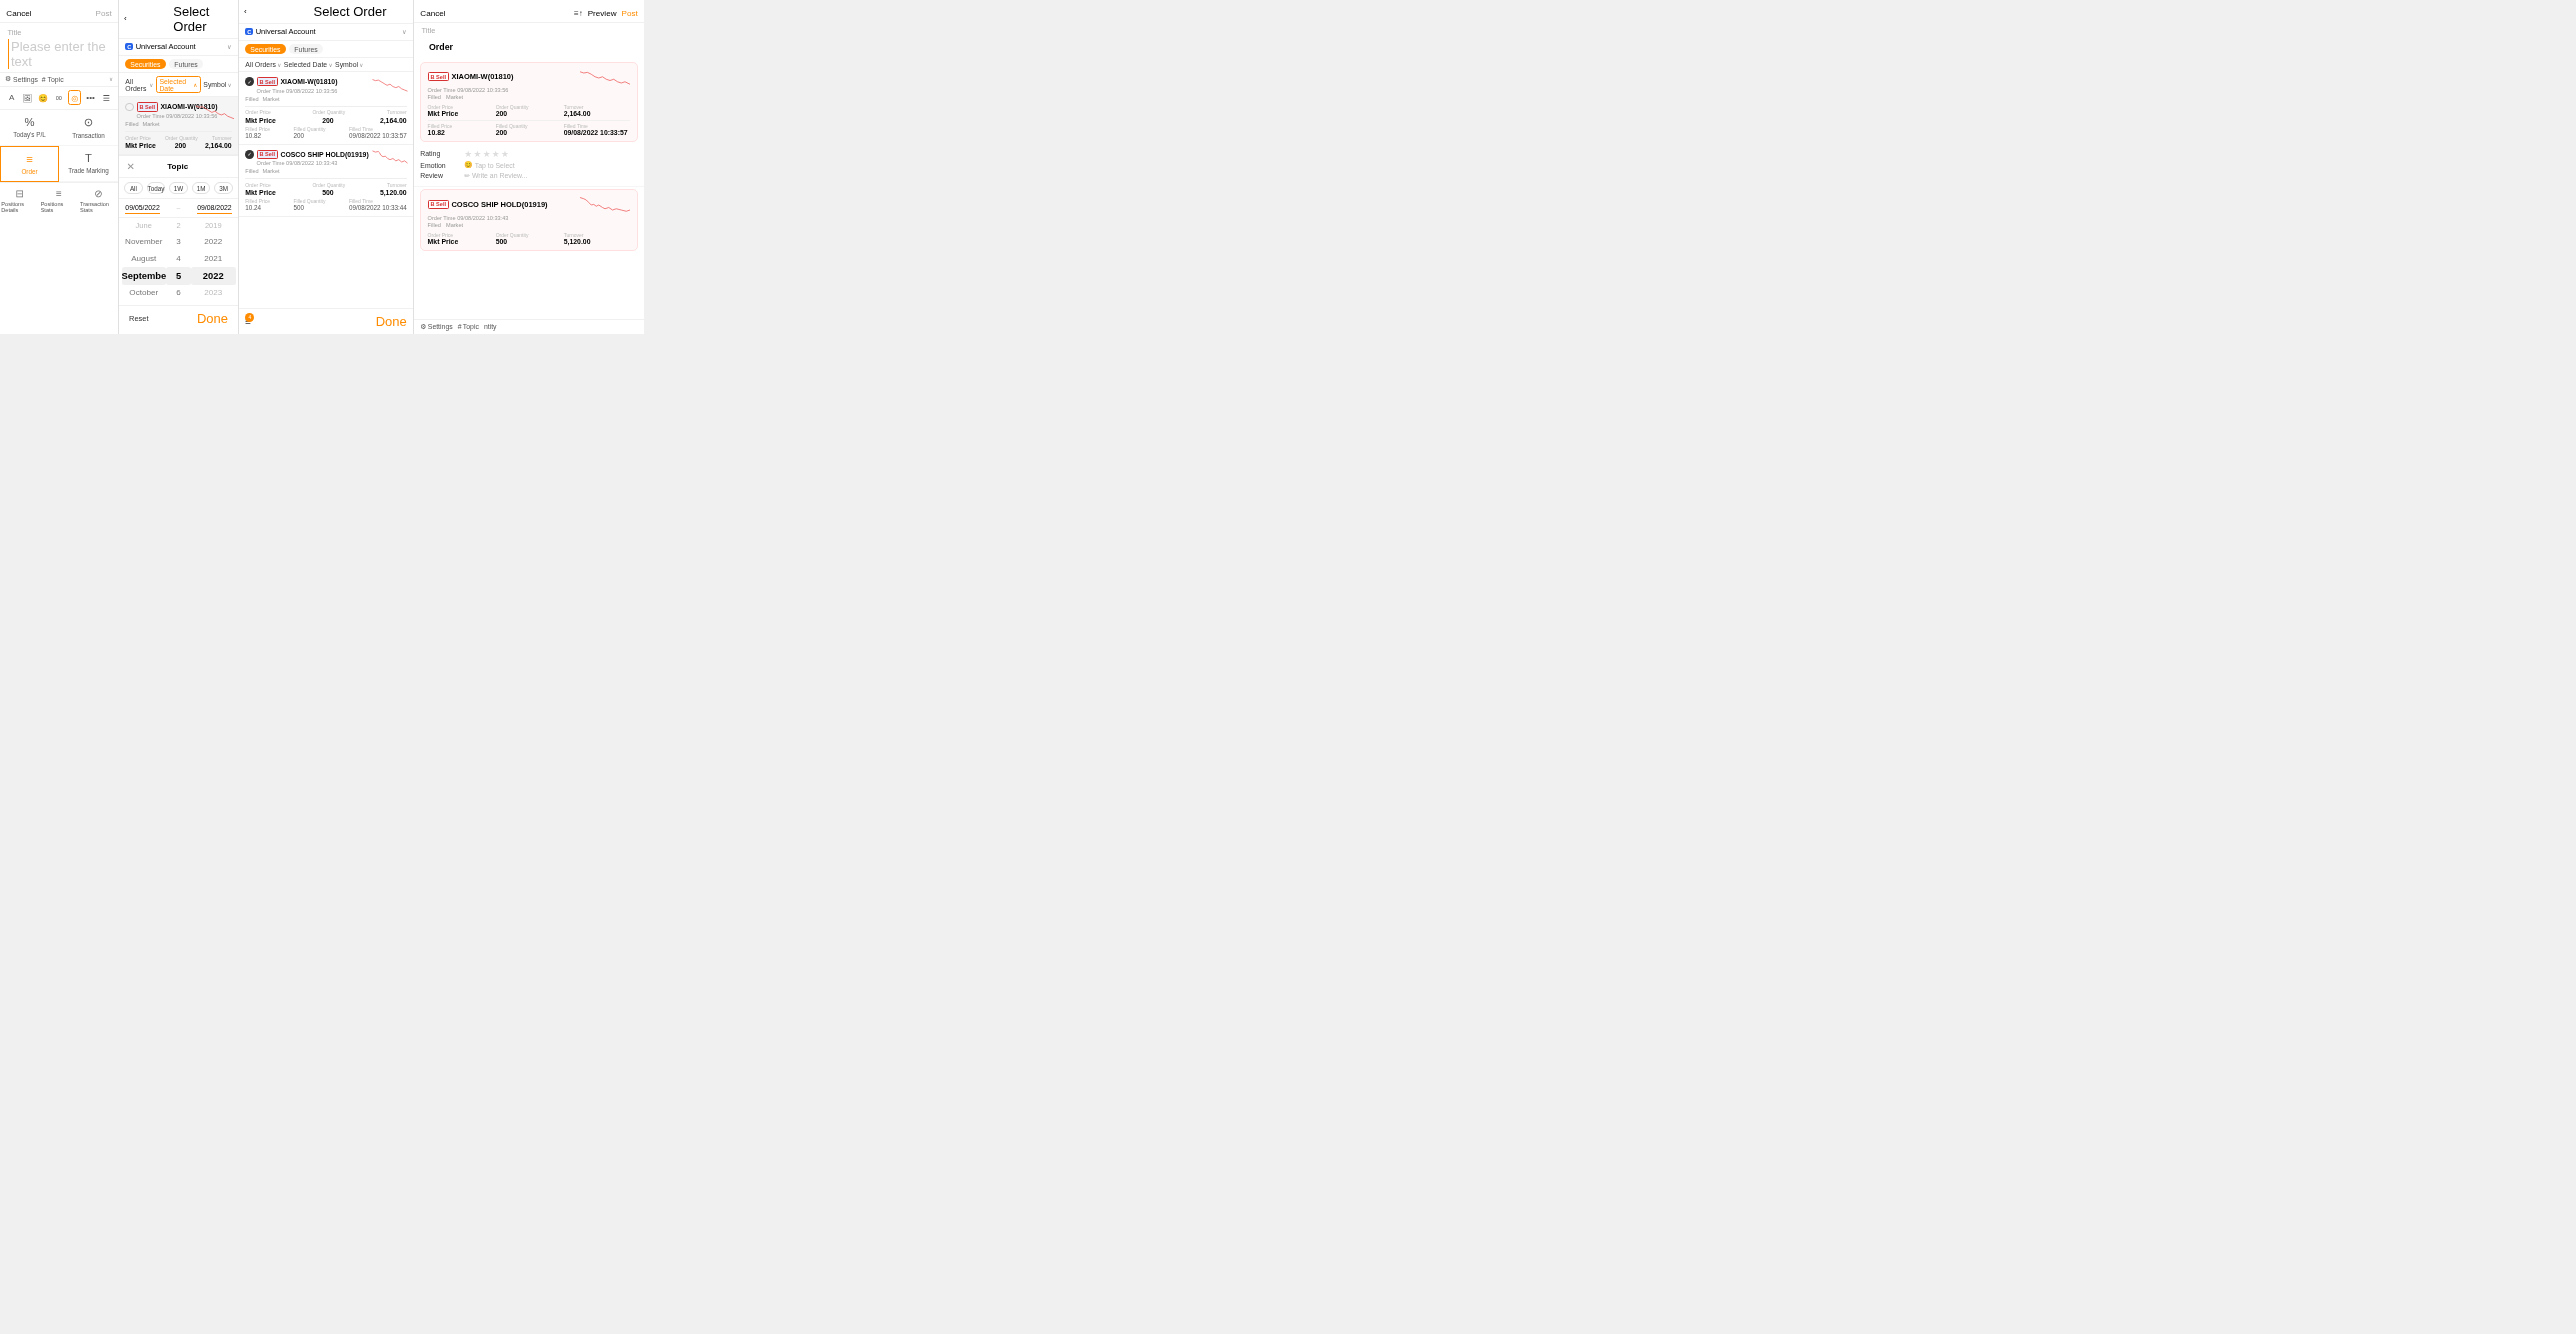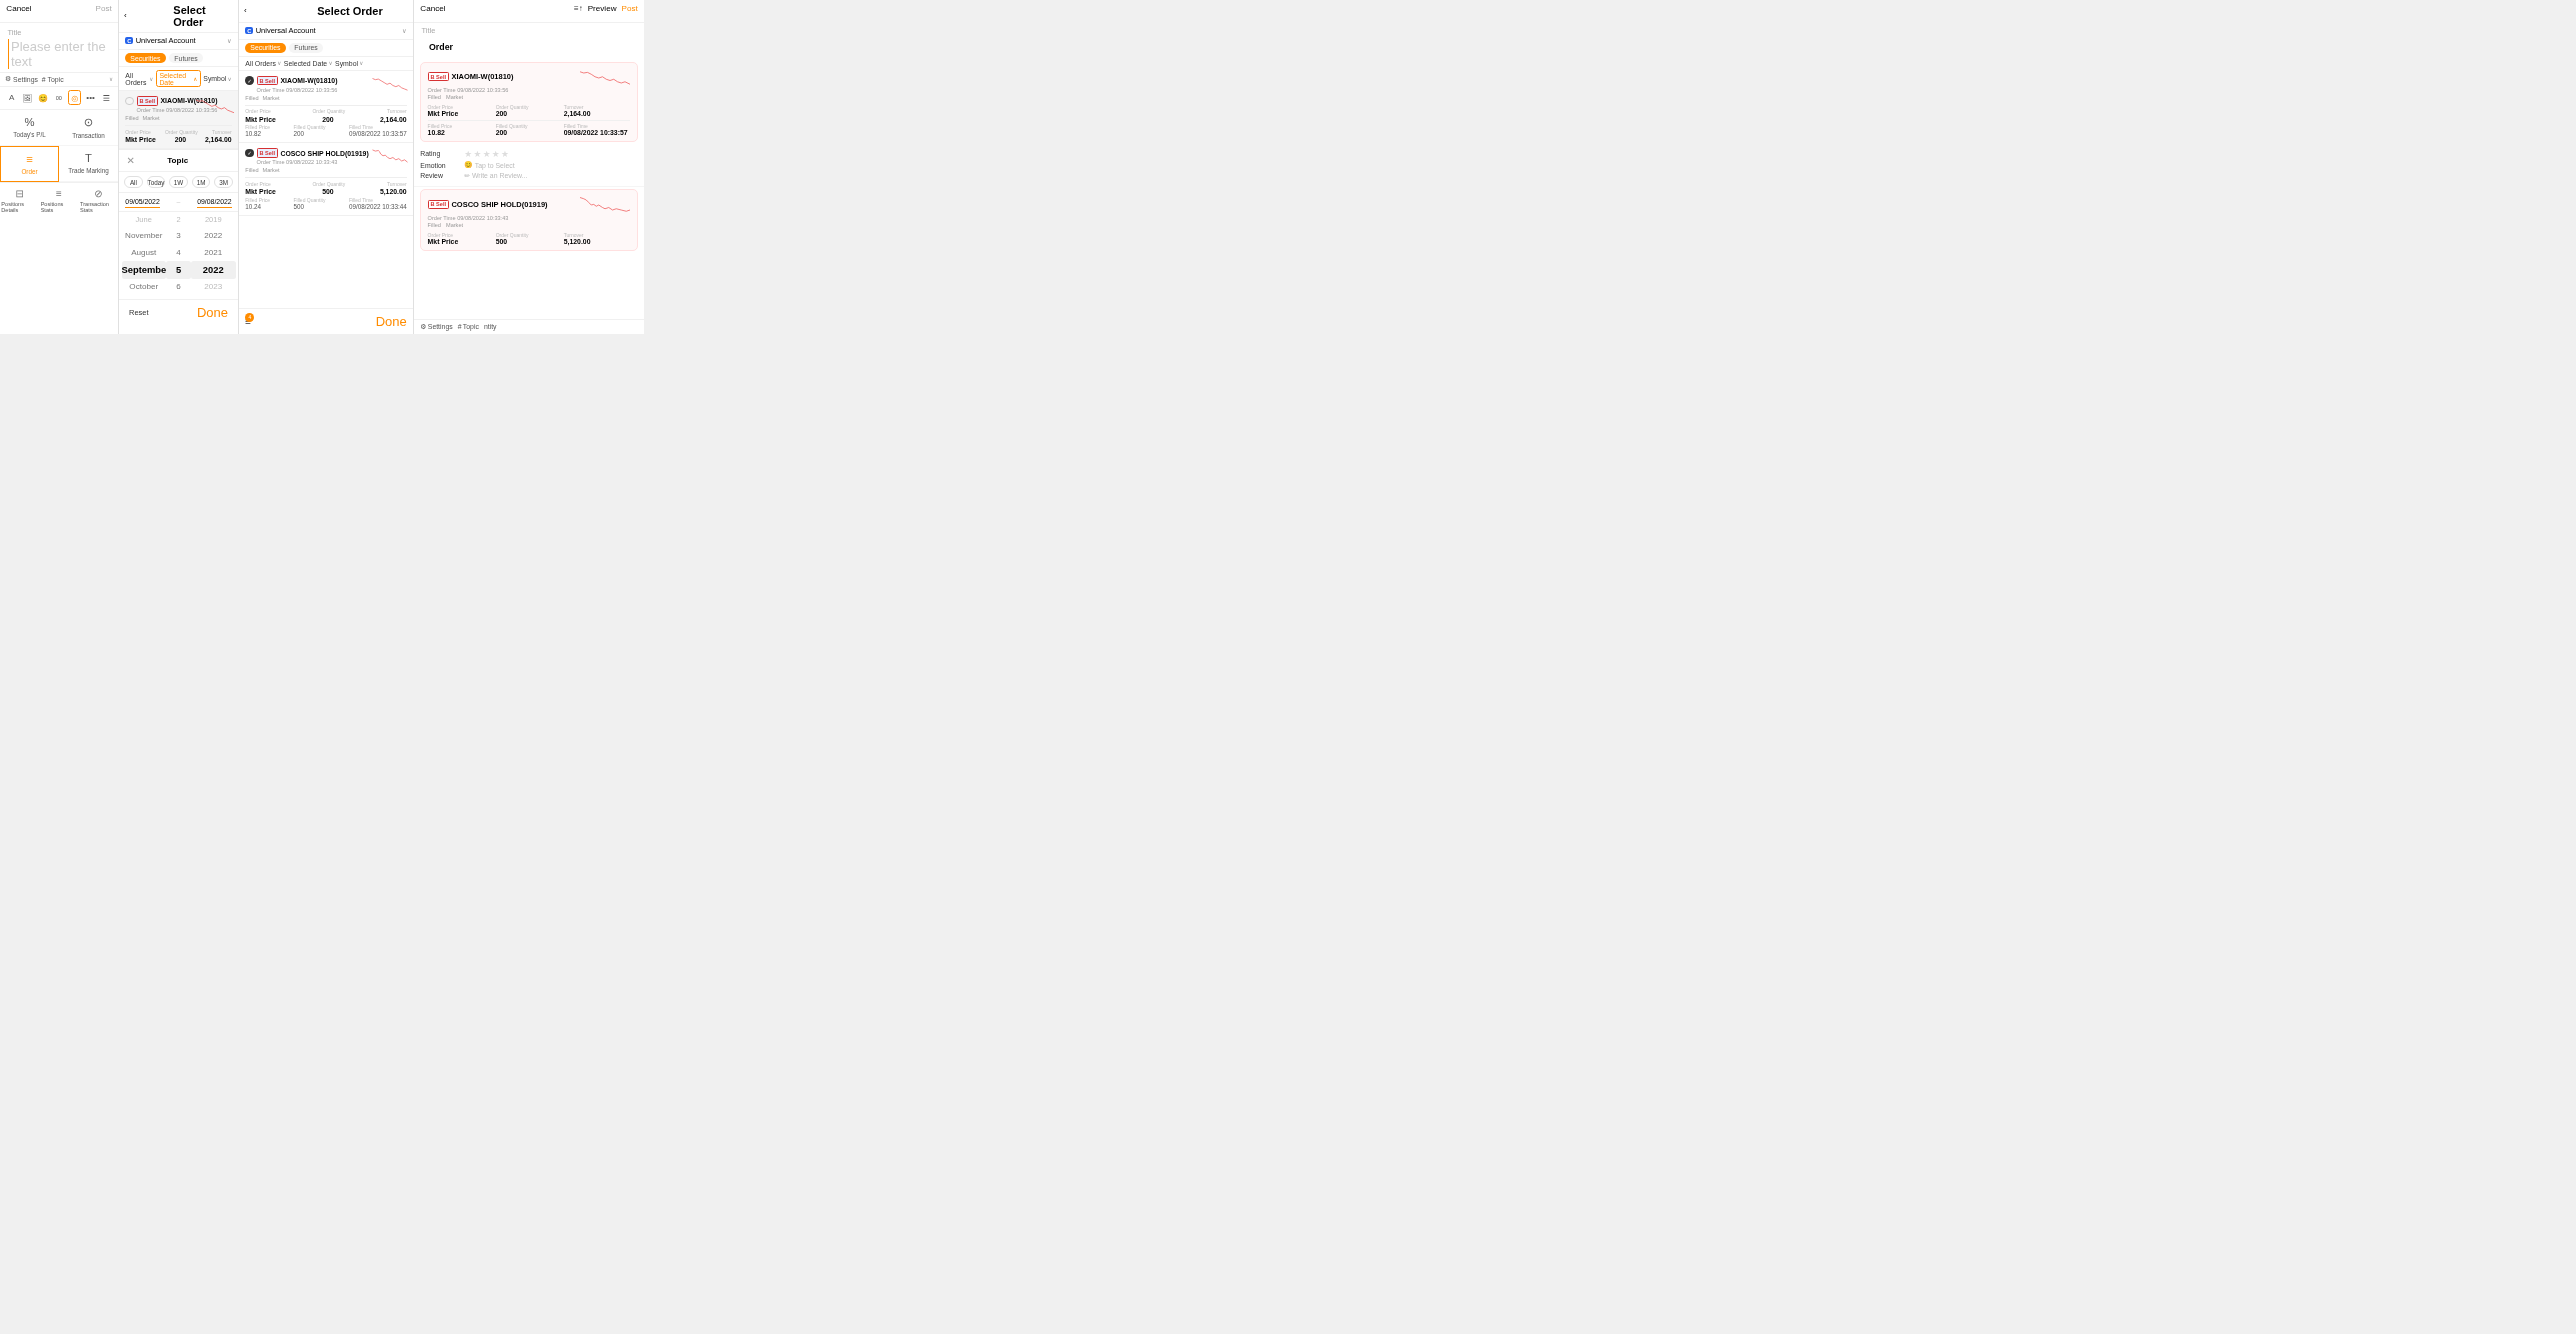--- a/index.html
+++ b/index.html
@@ -41,21 +41,21 @@
 
     
     .panel-4 {
       width: 230px;
       flex: 1;
     }
 
     
     .panel-header {
       display: flex;
-      align-items: flex-start;
+      align-items: flex-end;
       justify-content: space-between;
       padding: 3.8px 6.3px;
       border-bottom: 0.6px solid #f0f0f0;
       min-height: 22.5px;
     }
 
     .panel-header-center {
       display: flex;
       align-items: center;
       justify-content: center;
@@ -67,22 +67,22 @@
 
     .nav-btn {
       color: #000;
       font-size: 8.1px;
       cursor: pointer;
       background: none;
       border: none;
     }
 
     .nav-title {
-      font-size: 11px;
-      font-weight: 700;
+      font-size: 13px;
+      font-weight: 400;
       color: #000;
       margin-left: 48px;
     }
 
     .cancel-btn {
       font-size: 8.1px;
       color: #000;
       cursor: pointer;
     }
 

